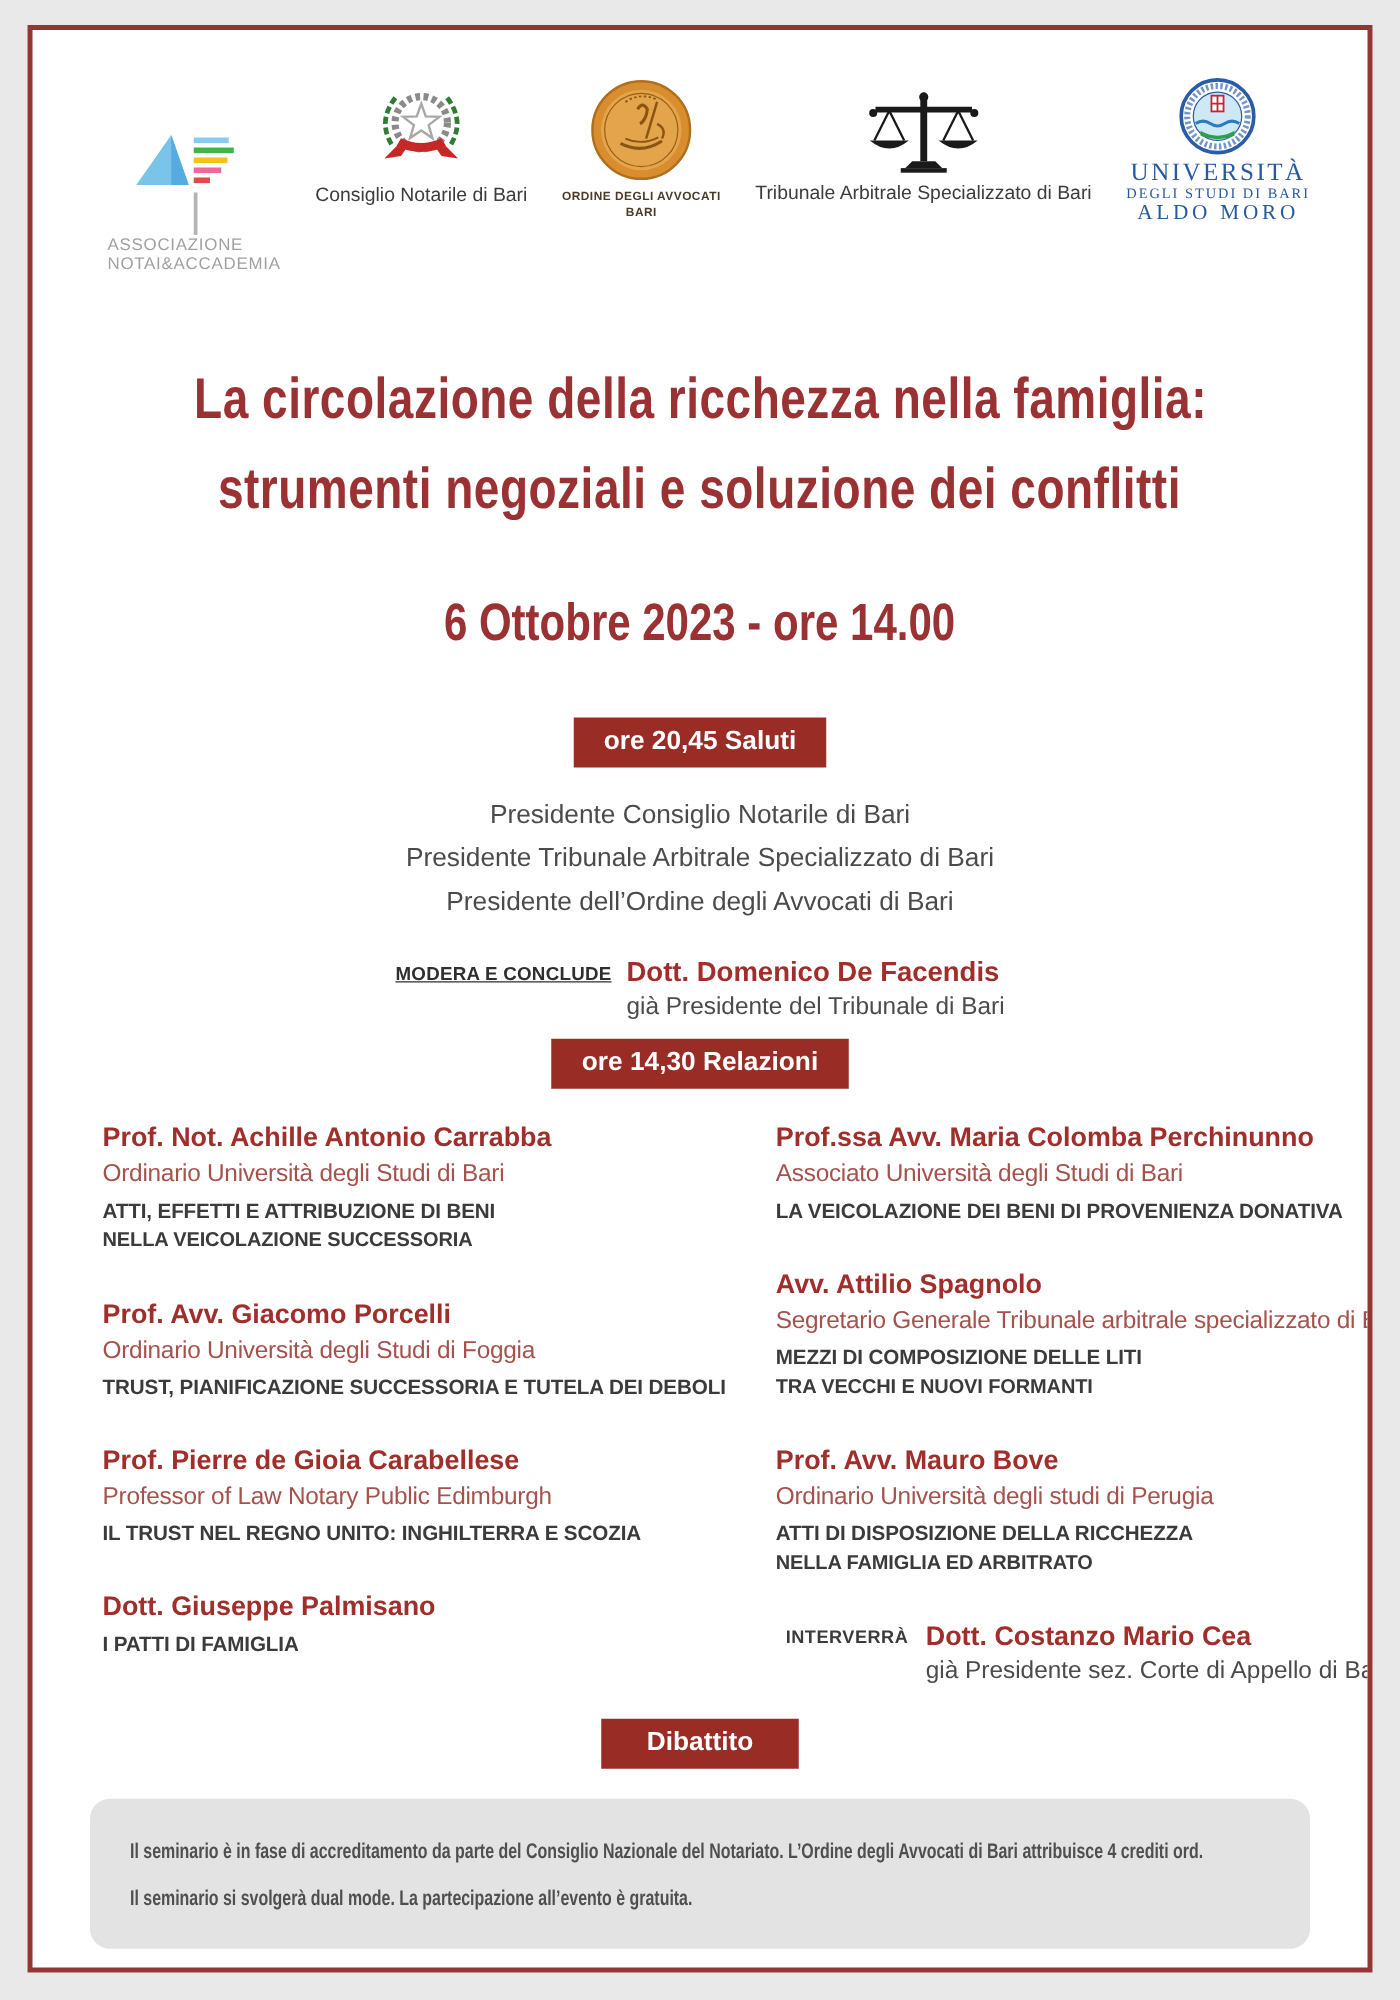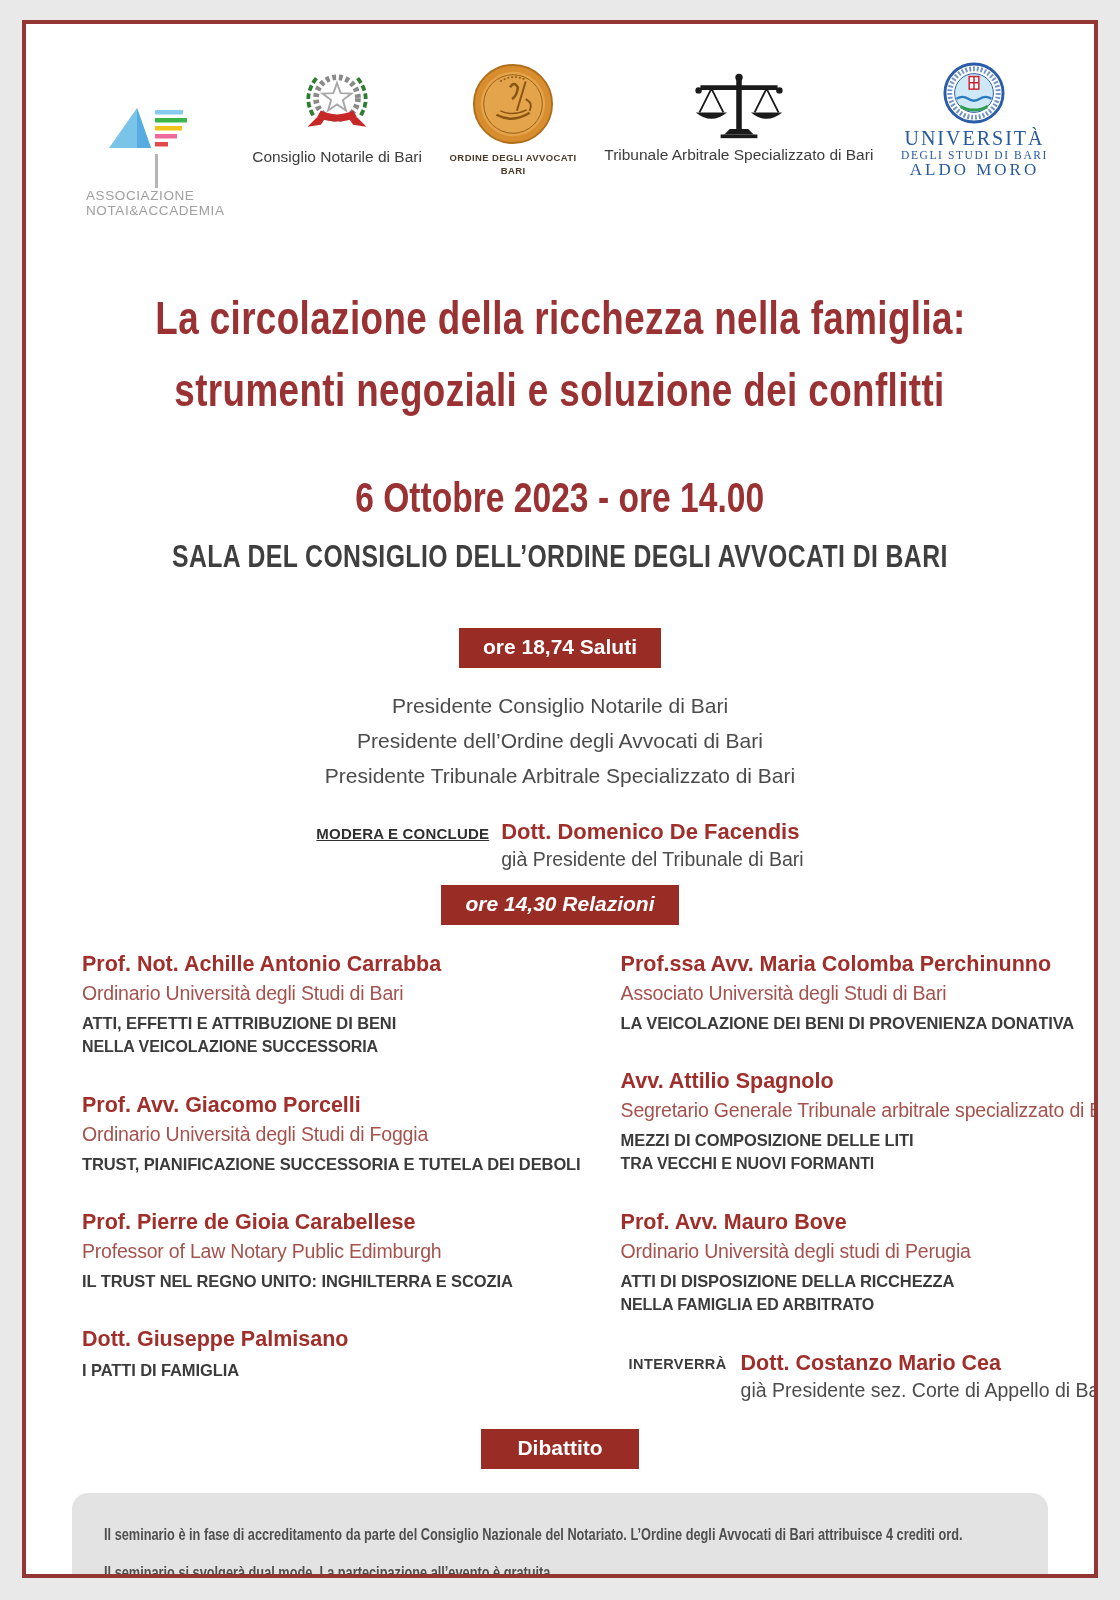--- a/index.html
+++ b/index.html
@@ -32,21 +32,21 @@
 
   
   .title-block{margin-top:64px;text-align:center;color:var(--title);}
   .title-line{font-size:46px;font-weight:bold;line-height:72px;letter-spacing:0.5px;}
   .date-line{margin-top:50px;text-align:center;color:var(--title);font-size:42px;font-weight:bold;line-height:44px;}
   .venue-line{margin-top:20px;text-align:center;color:#3f3f3f;font-size:31px;font-weight:bold;line-height:34px;letter-spacing:0.5px;}
 
   .badge-wrap{text-align:center;}
   .badge{display:inline-block;background:var(--accent);color:#ffffff;font-weight:bold;font-size:21px;padding:7px 24px 9px;}
   .badge-saluti{margin-top:54px;}
-  .badge-relazioni{margin-top:14px;font-style:italic;}
+  .badge-relazioni{margin-top:14px;}
   .badge-dibattito{margin-top:14px;}
 
   .presidents{margin-top:20px;text-align:center;color:var(--graytext);font-size:21px;line-height:35px;}
 
   .moderator{display:flex;justify-content:center;align-items:flex-start;gap:12px;margin-top:26px;}
   .mod-label{font-size:15px;font-weight:bold;color:#2f2f2f;text-decoration:underline;margin-top:6px;letter-spacing:0.2px;white-space:nowrap;}
   .mod-name{font-size:22px;font-weight:bold;color:var(--name);line-height:26px;white-space:nowrap;}
   .mod-role{font-size:19.5px;color:var(--graytext);margin-top:3px;white-space:nowrap;}
 
   
@@ -157,29 +157,28 @@
         </div>
       </div>
     </div>
 
     <div class="title-block">
       <div class="title-line"><span class="cond">La circolazione della ricchezza nella famiglia:</span></div>
       <div class="title-line"><span class="cond">strumenti negoziali e soluzione dei conflitti</span></div>
     </div>
 
     <div class="date-line"><span class="cond">6 Ottobre 2023 - ore 14.00</span></div>
-    <div class="venue-line"><span class="cond">SALA DEL CONSIGLIO DELL’ORDINE DEGLI AVVOCATI DI BARI</span></div>
 
     <div class="badge-wrap badge-saluti">
-      <span class="badge">ore 18,74 Saluti</span>
+      <span class="badge">ore 20,45 Saluti</span>
     </div>
     <div class="presidents">
       <div>Presidente Consiglio Notarile di Bari</div>
+      <div>Presidente Tribunale Arbitrale Specializzato di Bari</div>
       <div>Presidente dell’Ordine degli Avvocati di Bari</div>
-      <div>Presidente Tribunale Arbitrale Specializzato di Bari</div>
     </div>
 
     <div class="moderator">
       <div class="mod-label">MODERA E CONCLUDE</div>
       <div>
         <div class="mod-name">Dott. Domenico De Facendis</div>
         <div class="mod-role">già Presidente del Tribunale di Bari</div>
       </div>
     </div>
 

